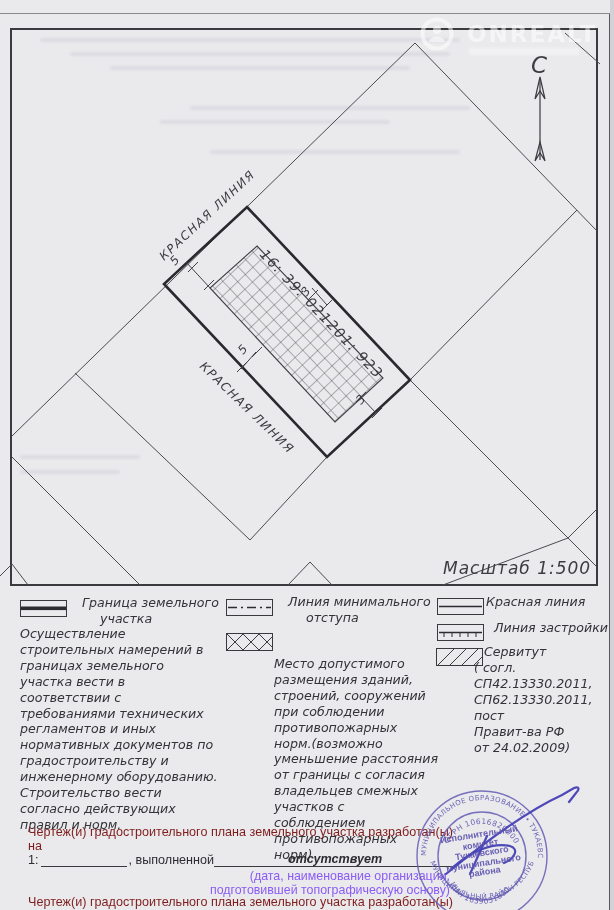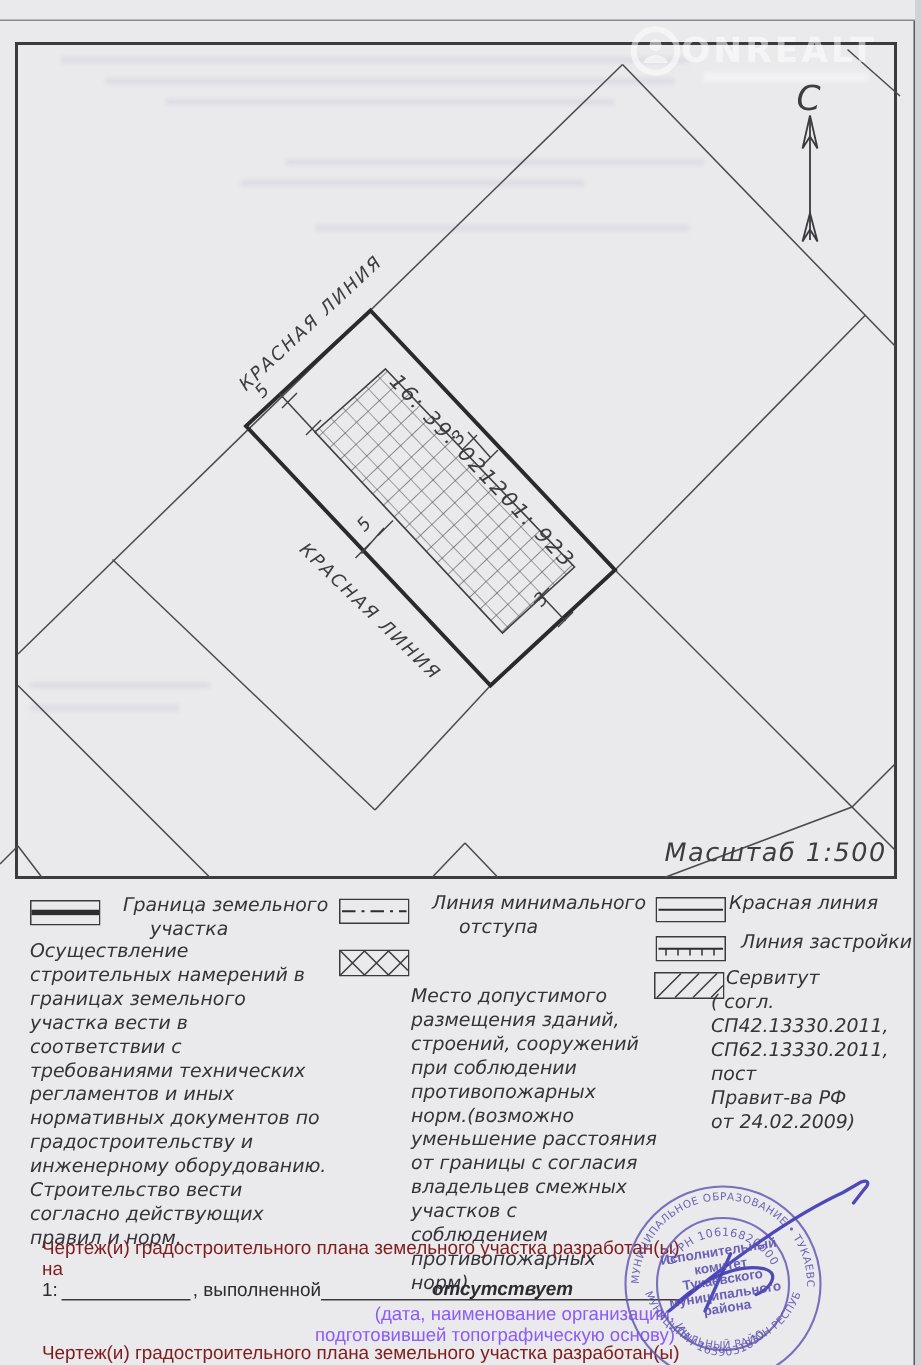--- a/index.html
+++ b/index.html
@@ -18,21 +18,21 @@
   .hang{padding-left:32px;text-indent:-18px;}
   .symbox{position:absolute;}
   
   .ft{position:absolute;font-size:12.6px;color:#7f1d1d;white-space:pre-line;}
   .formline{position:absolute;display:flex;align-items:flex-end;font-size:12.6px;color:#2c2c31;}
   .blank{border-bottom:1px solid #3a3a3e;display:inline-block;}
   .filled{border-bottom:1px solid #3a3a3e;text-align:center;font-weight:bold;font-style:italic;}
   .hint{position:absolute;font-size:12.4px;color:#8b5cf6;text-align:right;white-space:pre-line;}
   .lastline{font-style:italic;font-weight:bold;}
   
-  .wm{position:absolute;left:420px;top:17px;display:flex;align-items:center;gap:0;}
+  .wm{position:absolute;left:420px;top:17px;display:flex;align-items:center;gap:13px;}
   .wm-text{font-family:"DejaVu Sans",sans-serif;font-weight:bold;font-size:23px;
            letter-spacing:2px;color:rgba(255,255,255,.55);}
   .wm-sub{position:absolute;left:469px;top:48px;width:110px;height:7px;
           background:rgba(255,255,255,.38);filter:blur(1.5px);}
   
   .stamp-center{position:absolute;left:432px;top:830px;width:100px;text-align:center;
                 font-size:9px;line-height:9.6px;color:rgba(93,85,175,.92);white-space:pre-line;
                 transform:rotate(-9deg);font-weight:bold;}
 </style>
 </head>

